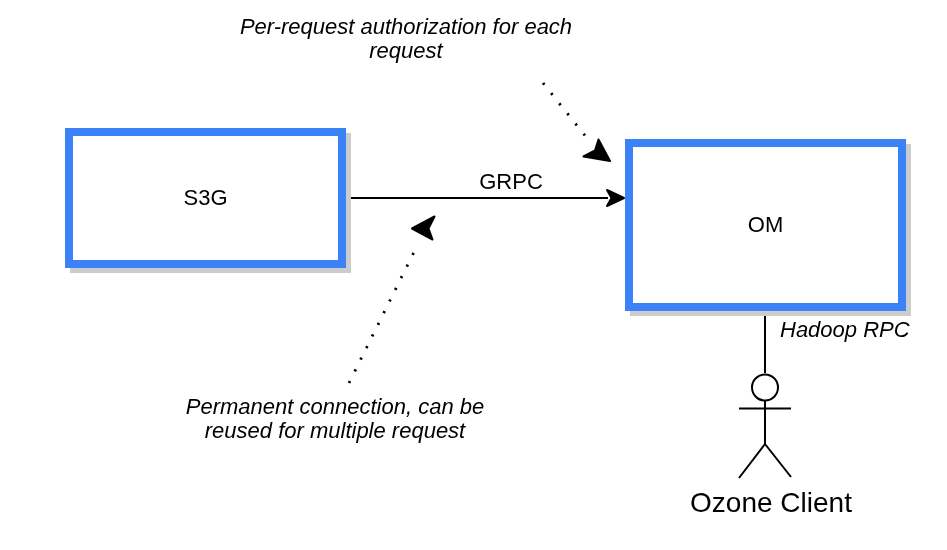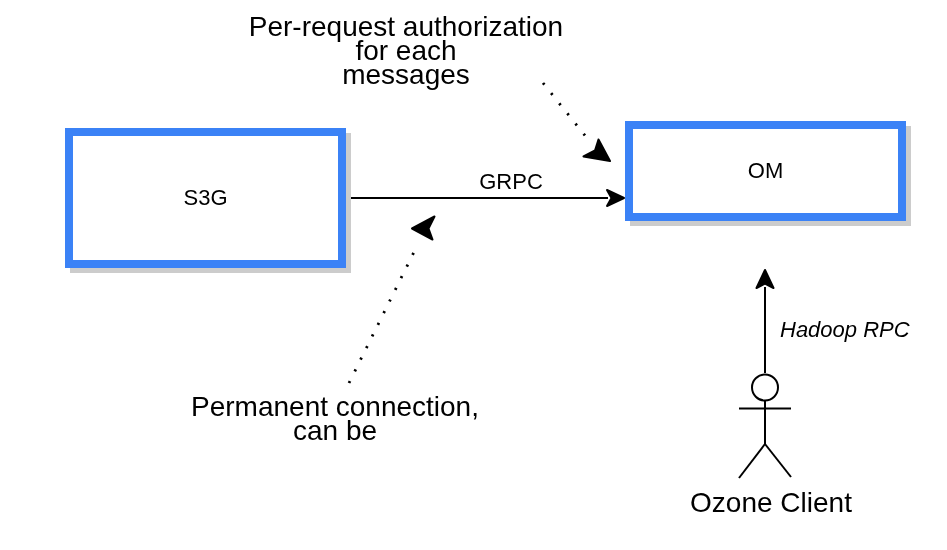--- a/index.html
+++ b/index.html
@@ -30,21 +30,21 @@
     border: 8px solid #3b82f6;
     box-shadow: 5px 5px 0 0 #cccccc;
     display: flex;
     align-items: center;
     justify-content: center;
     font-size: 22px;
     line-height: 26px;
     text-align: center;
   }
   .node-s3g { left: 65px; top: 128px; width: 281px; height: 140px; }
-  .node-om  { left: 625px; top: 121px; width: 281px; height: 100px; }
+  .node-om  { left: 625px; top: 139px; width: 281px; height: 172px; }
   .edge-label {
     position: absolute;
     font-size: 22px;
     line-height: 26px;
     white-space: nowrap;
   }
   .grpc-label { left: 433px; top: 169px; width: 156px; text-align: center; }
   .hadoop-label { left: 780px; top: 317px; font-style: italic; }
   .actor-label {
     position: absolute;
@@ -52,21 +52,22 @@
     top: 490px;
     width: 260px;
     text-align: center;
     font-size: 28px;
     line-height: 26px;
   }
   .annotation {
     position: absolute;
     width: 340px;
     text-align: center;
-    font-size: 28px;
+    font-style: italic;
+    font-size: 22px;
     line-height: 24px;
   }
   .annotation span { display: block; }
   .annotation-top { left: 236px; top: 15px; }
   .annotation-bottom { left: 165px; top: 384px; margin-top: 11px; }
   .stroke {
     stroke: #000000;
     stroke-width: 2;
     fill: none;
   }
@@ -128,20 +129,21 @@
   </div>
 
   <div class="edge-label grpc-label">GRPC</div>
 
   <div class="edge-label hadoop-label">Hadoop RPC</div>
 
   <div class="actor-label">Ozone Client</div>
 
   <div class="annotation annotation-top">
     <span>Per-request authorization for each</span>
-    <span>messages</span>
+    <span>request</span>
   </div>
 
   <div class="annotation annotation-bottom">
     <span>Permanent connection, can be</span>
+    <span>reused for multiple request</span>
   </div>
 
 </div>
 
 </body></html>

